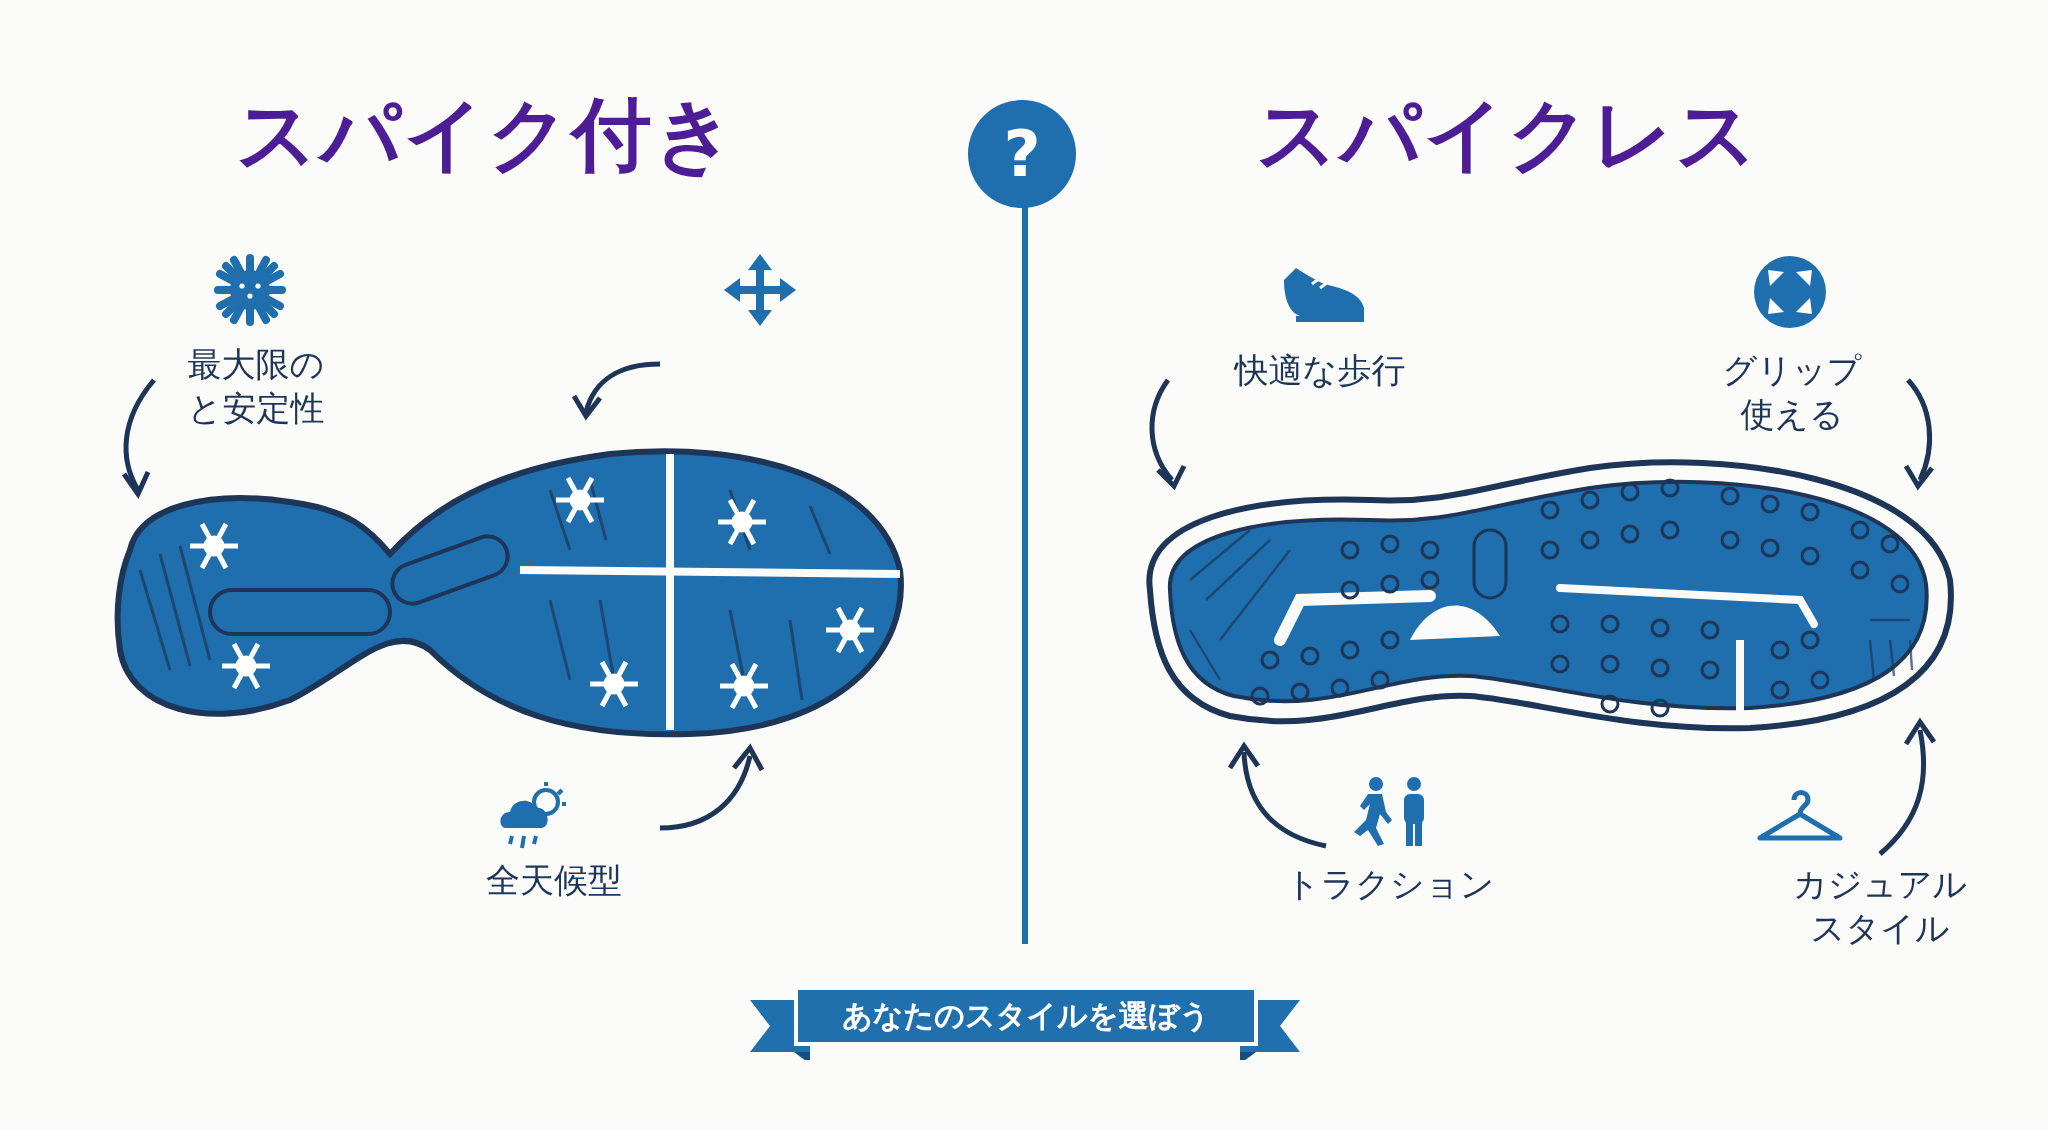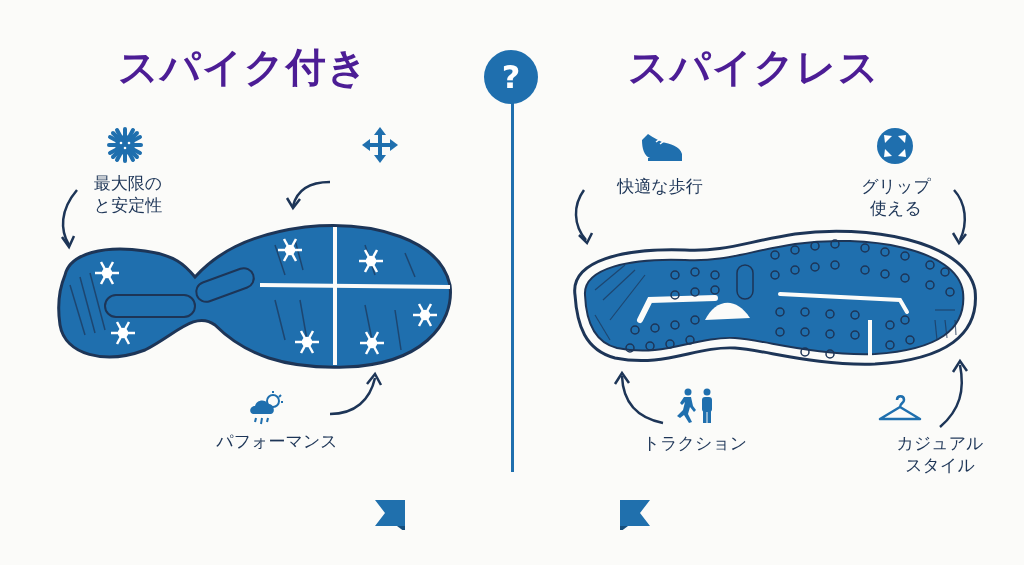--- a/index.html
+++ b/index.html
@@ -143,21 +143,21 @@
       </g>
     <path d="M6 24 C 2 24, 2 16, 8 16 C 9 10, 18 8, 21 14 C 27 13, 29 23, 24 24 Z" fill="#1f6fae"></path>
     <g stroke="#1f6fae" stroke-width="2">
         <line x1="9" y1="28" x2="8" y2="32"></line>
         <line x1="15" y1="28" x2="14" y2="34"></line>
         <line x1="21" y1="28" x2="20" y2="32"></line>
       </g>
   </svg>
 </div>
 <div class="abs label" style="left:212px;top:430px;width:130px;">
-  <div>パフォーマンス</div>
+  <div>全天候型</div>
 </div>
 <svg class="abs" style="left:325px;top:370px;" width="60" height="50">
   <path d="M5 44 C 30 44, 45 30, 50 8" stroke="#1d3557" stroke-width="2.5" fill="none"></path>
   <path d="M42 14 L50 4 L56 15" stroke="#1d3557" stroke-width="2.5" fill="none"></path>
 </svg>
 
 <div class="abs" style="left:640px;top:130px;">
   <svg width="44" height="34" viewBox="0 0 44 34">
     <path d="M2 10 L8 4 C 14 8, 18 10, 22 12 C 30 14, 40 16, 42 24 L42 28 L10 28 C 4 26, 2 18, 2 10 Z" fill="#1f6fae"></path>
     <rect x="8" y="28" width="34" height="3" fill="#1f6fae"></rect>
@@ -297,13 +297,14 @@
 
 <div class="abs banner">
   <svg class="abs" style="left:0;top:10px;" width="40" height="30">
     <polygon points="0,0 30,0 30,26 0,26 10,13" fill="#2070ad"></polygon>
     <polygon points="22,26 30,26 30,32" fill="#164f7d"></polygon>
   </svg>
   <svg class="abs" style="left:235px;top:10px;" width="40" height="30">
     <polygon points="10,0 40,0 30,13 40,26 10,26" fill="#2070ad"></polygon>
     <polygon points="10,26 18,26 10,32" fill="#164f7d"></polygon>
   </svg>
+  <div class="banner-text">あなたのスタイルを選ぼう</div>
 </div>
 
 </body></html>

